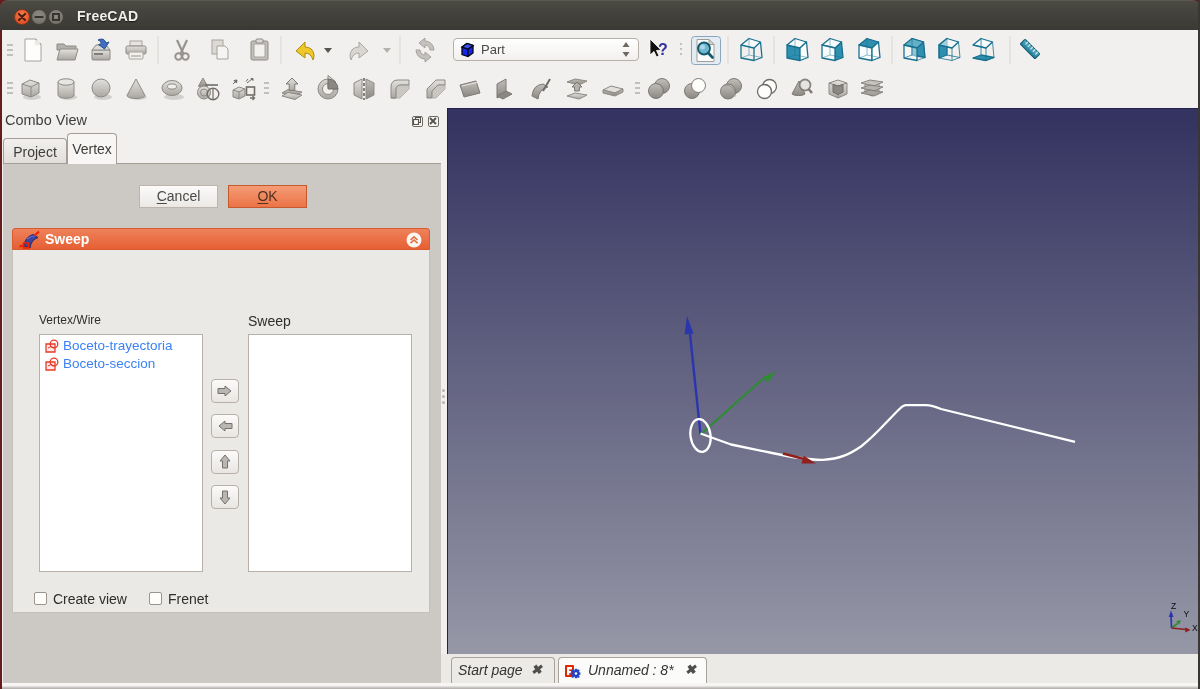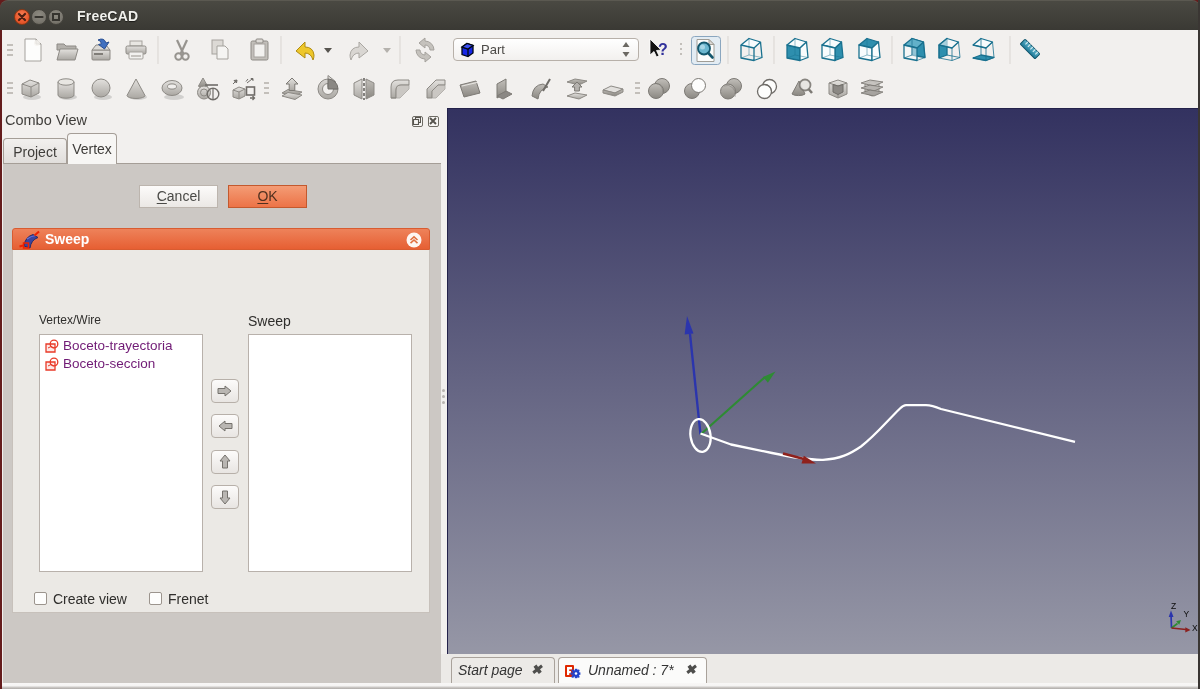--- a/index.html
+++ b/index.html
@@ -46,21 +46,21 @@
   #sweep-hdr .t{position:absolute;left:32px;top:2px;color:#fff;font-weight:bold;font-size:14px;}
   #sweep-body{left:9px;top:86px;width:418px;height:363px;background:#ebe9e5;
     border:1px solid #c7c1bb;border-top:none;box-sizing:border-box;}
   #instr{left:23px;top:99px;width:390px;font-size:14px;letter-spacing:0.22px;color:#2f2e2c;line-height:17.3px;}
   #lbl-vw{left:36px;top:149px;font-size:12px;color:#2f2e2c;}
   #lbl-sw{left:245px;top:149px;font-size:14px;color:#2f2e2c;}
   .listbox{position:absolute;top:170px;width:164px;height:238px;background:#fff;
     border:1px solid #b8b1ab;box-sizing:border-box;}
   #list-left{left:36px;}
   #list-right{left:245px;}
-  .litem{position:absolute;left:5px;height:18px;font-size:13.5px;color:#701a75;white-space:nowrap;}
+  .litem{position:absolute;left:5px;height:18px;font-size:13.5px;color:#3b82f6;white-space:nowrap;}
   .litem svg{vertical-align:-3px;margin-right:4px;}
   .abtn{position:absolute;left:208px;width:28px;height:24px;background:linear-gradient(#fcfbfa,#e8e5e2);
     border:1px solid #b7b0a9;border-radius:4px;box-sizing:border-box;}
   .cb{position:absolute;width:13px;height:13px;background:#fdfdfc;border:1px solid #9b948d;box-sizing:border-box;border-radius:2px;}
   .cblbl{position:absolute;font-size:14px;color:#2f2e2c;}
   
   #viewport{left:447px;top:108px;width:751px;height:546px;
     background:linear-gradient(#333260,#9697a6);
     border-left:1px solid #23224a;border-top:1px solid #23224a;box-sizing:border-box;}
   
@@ -540,18 +540,18 @@
           <rect x="9.8" y="12" width="2.4" height="2.2"></rect>
           <rect x="5.6" y="8.4" width="2.2" height="2.4"></rect>
           <rect x="13.2" y="8.4" width="2.2" height="2.4"></rect>
           <rect x="6.6" y="5.6" width="2.2" height="2.2" transform="rotate(-20 7.7 6.7)"></rect>
           <rect x="12.2" y="5.6" width="2.2" height="2.2" transform="rotate(20 13.3 6.7)"></rect>
           <rect x="6.6" y="11.4" width="2.2" height="2.2" transform="rotate(20 7.7 12.5)"></rect>
           <rect x="12.2" y="11.4" width="2.2" height="2.2" transform="rotate(-20 13.3 12.5)"></rect>
         </g>
         <circle cx="11" cy="9.5" r="1.3" fill="#fff"></circle>
       </svg>
-      <span style="position:absolute;left:29px;top:4px;">Unnamed : 7*</span>
+      <span style="position:absolute;left:29px;top:4px;">Unnamed : 8*</span>
       <span class="tx" style="position:absolute;left:126px;top:4px;">✖</span>
     </div>
   </div>
   <div id="statusbar" class="abs"></div>
   <div id="rightedge" class="abs"></div>
 
 </body></html>

